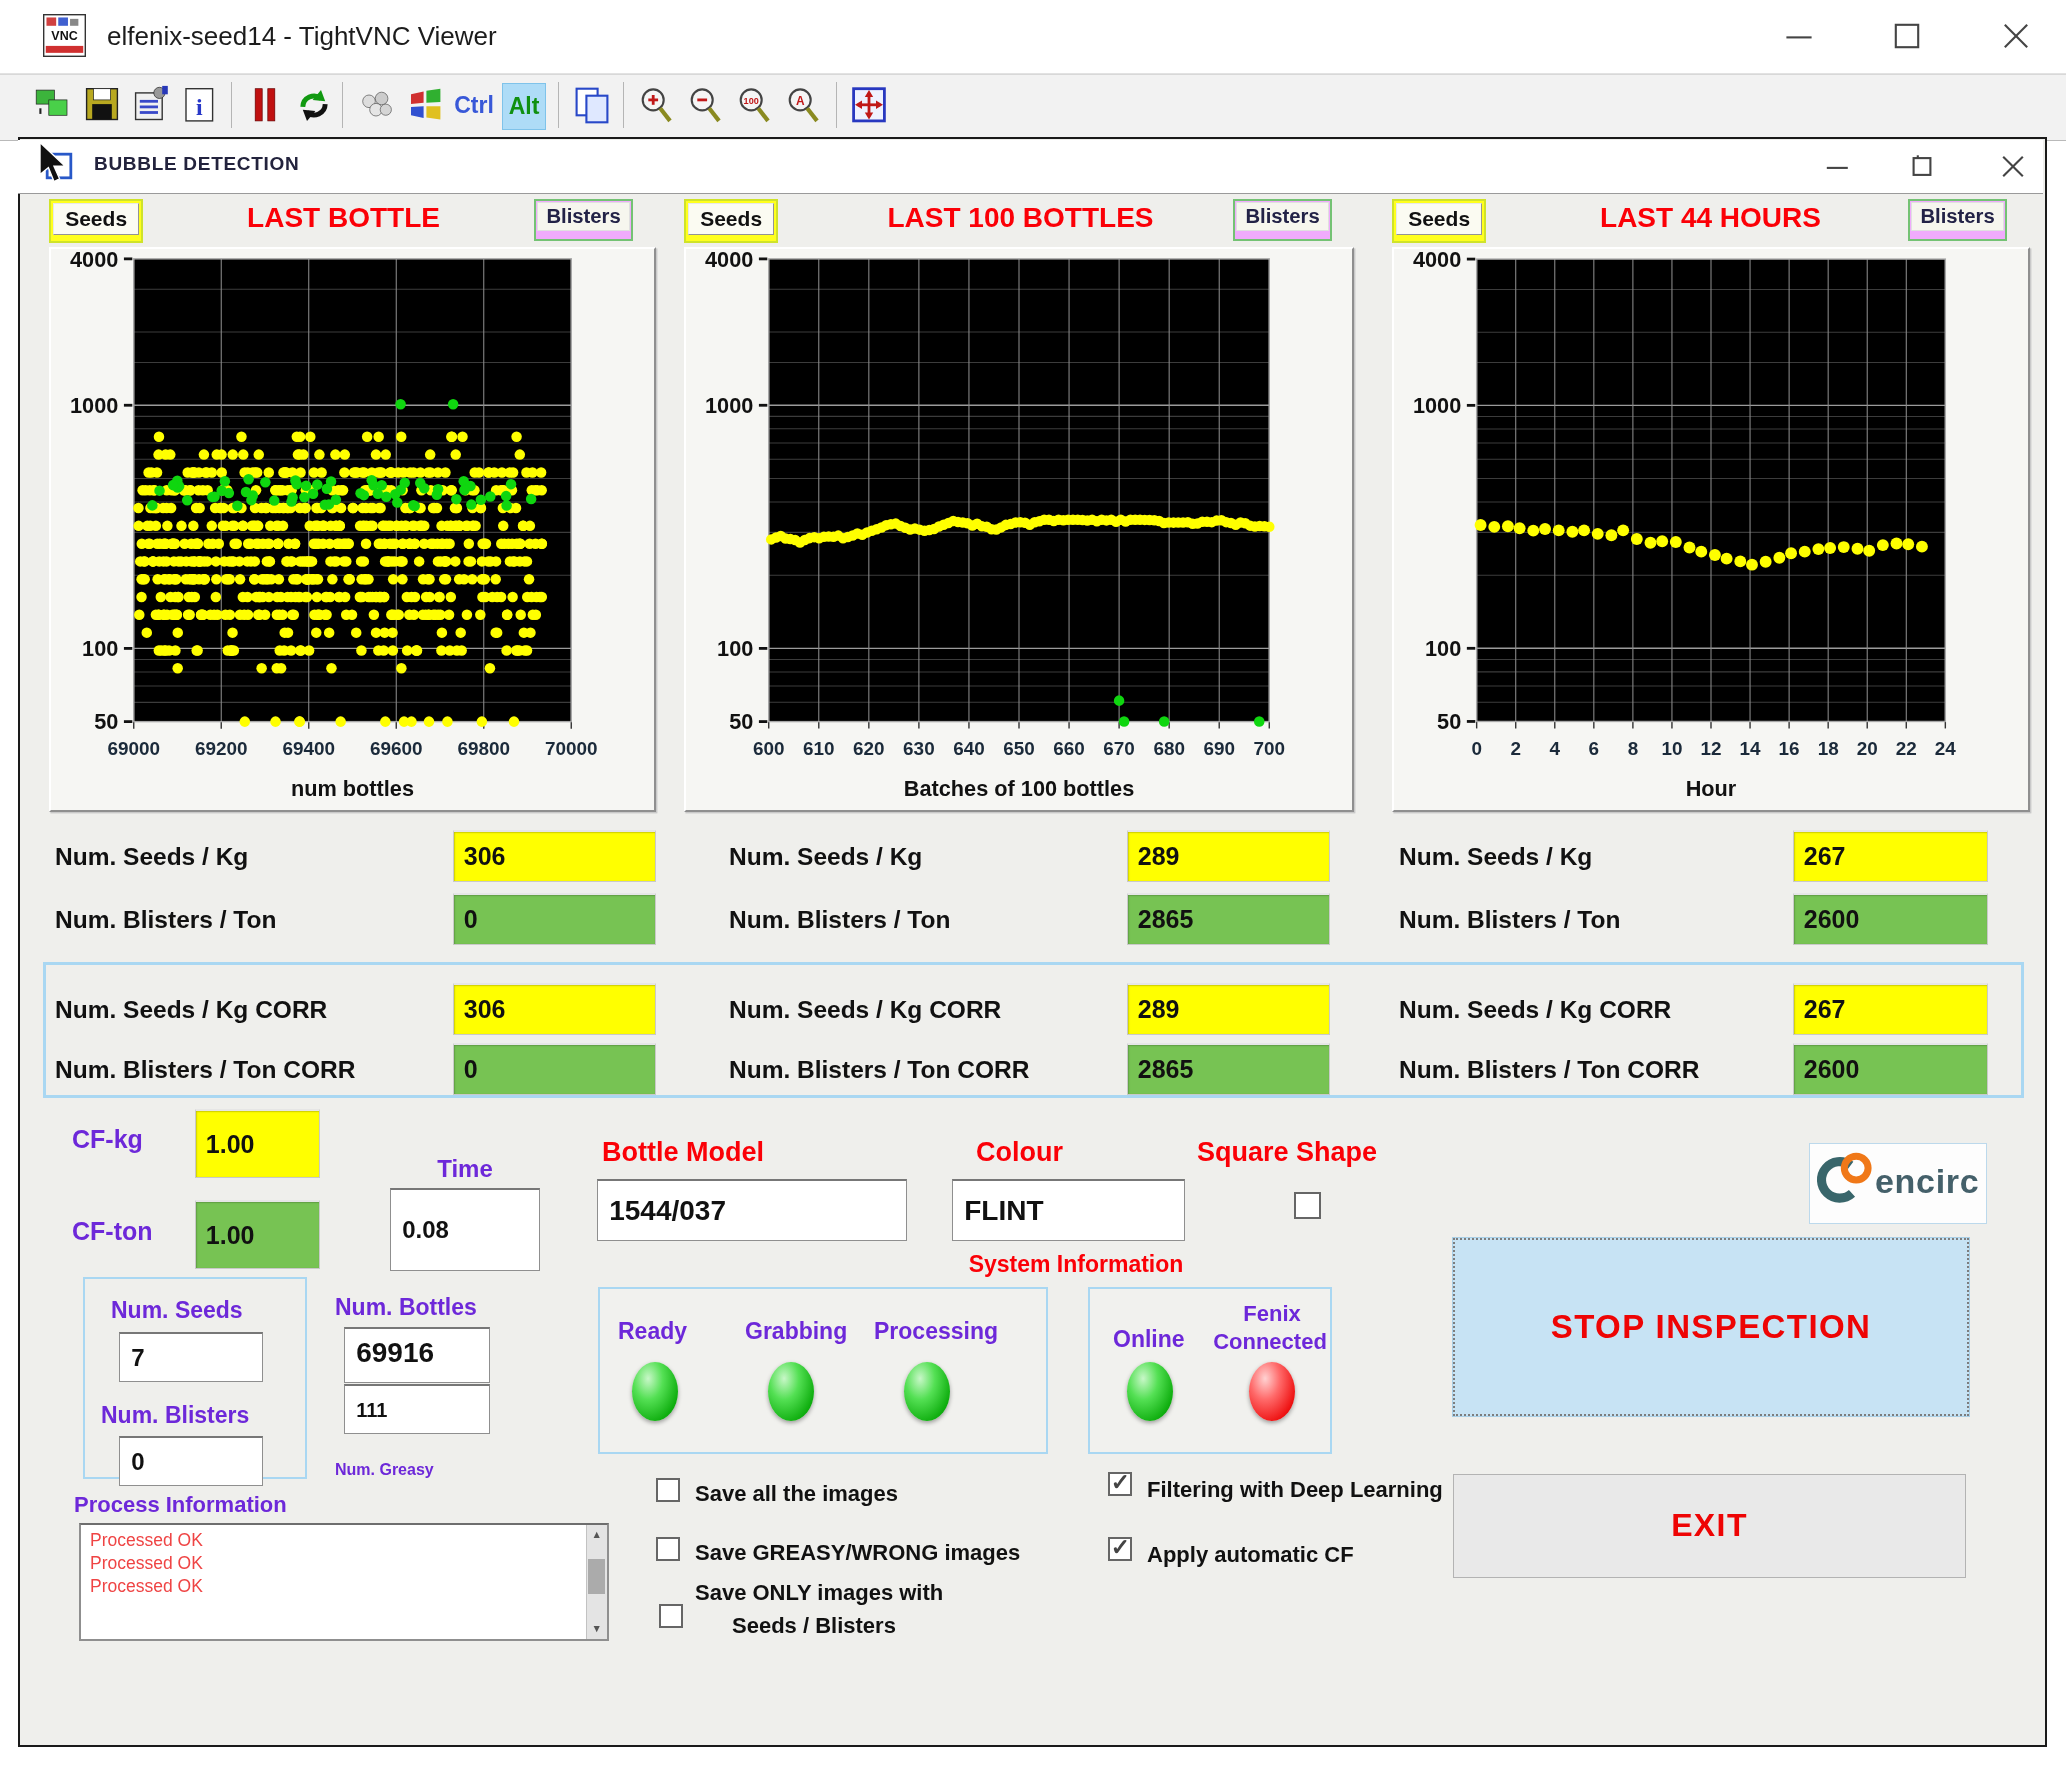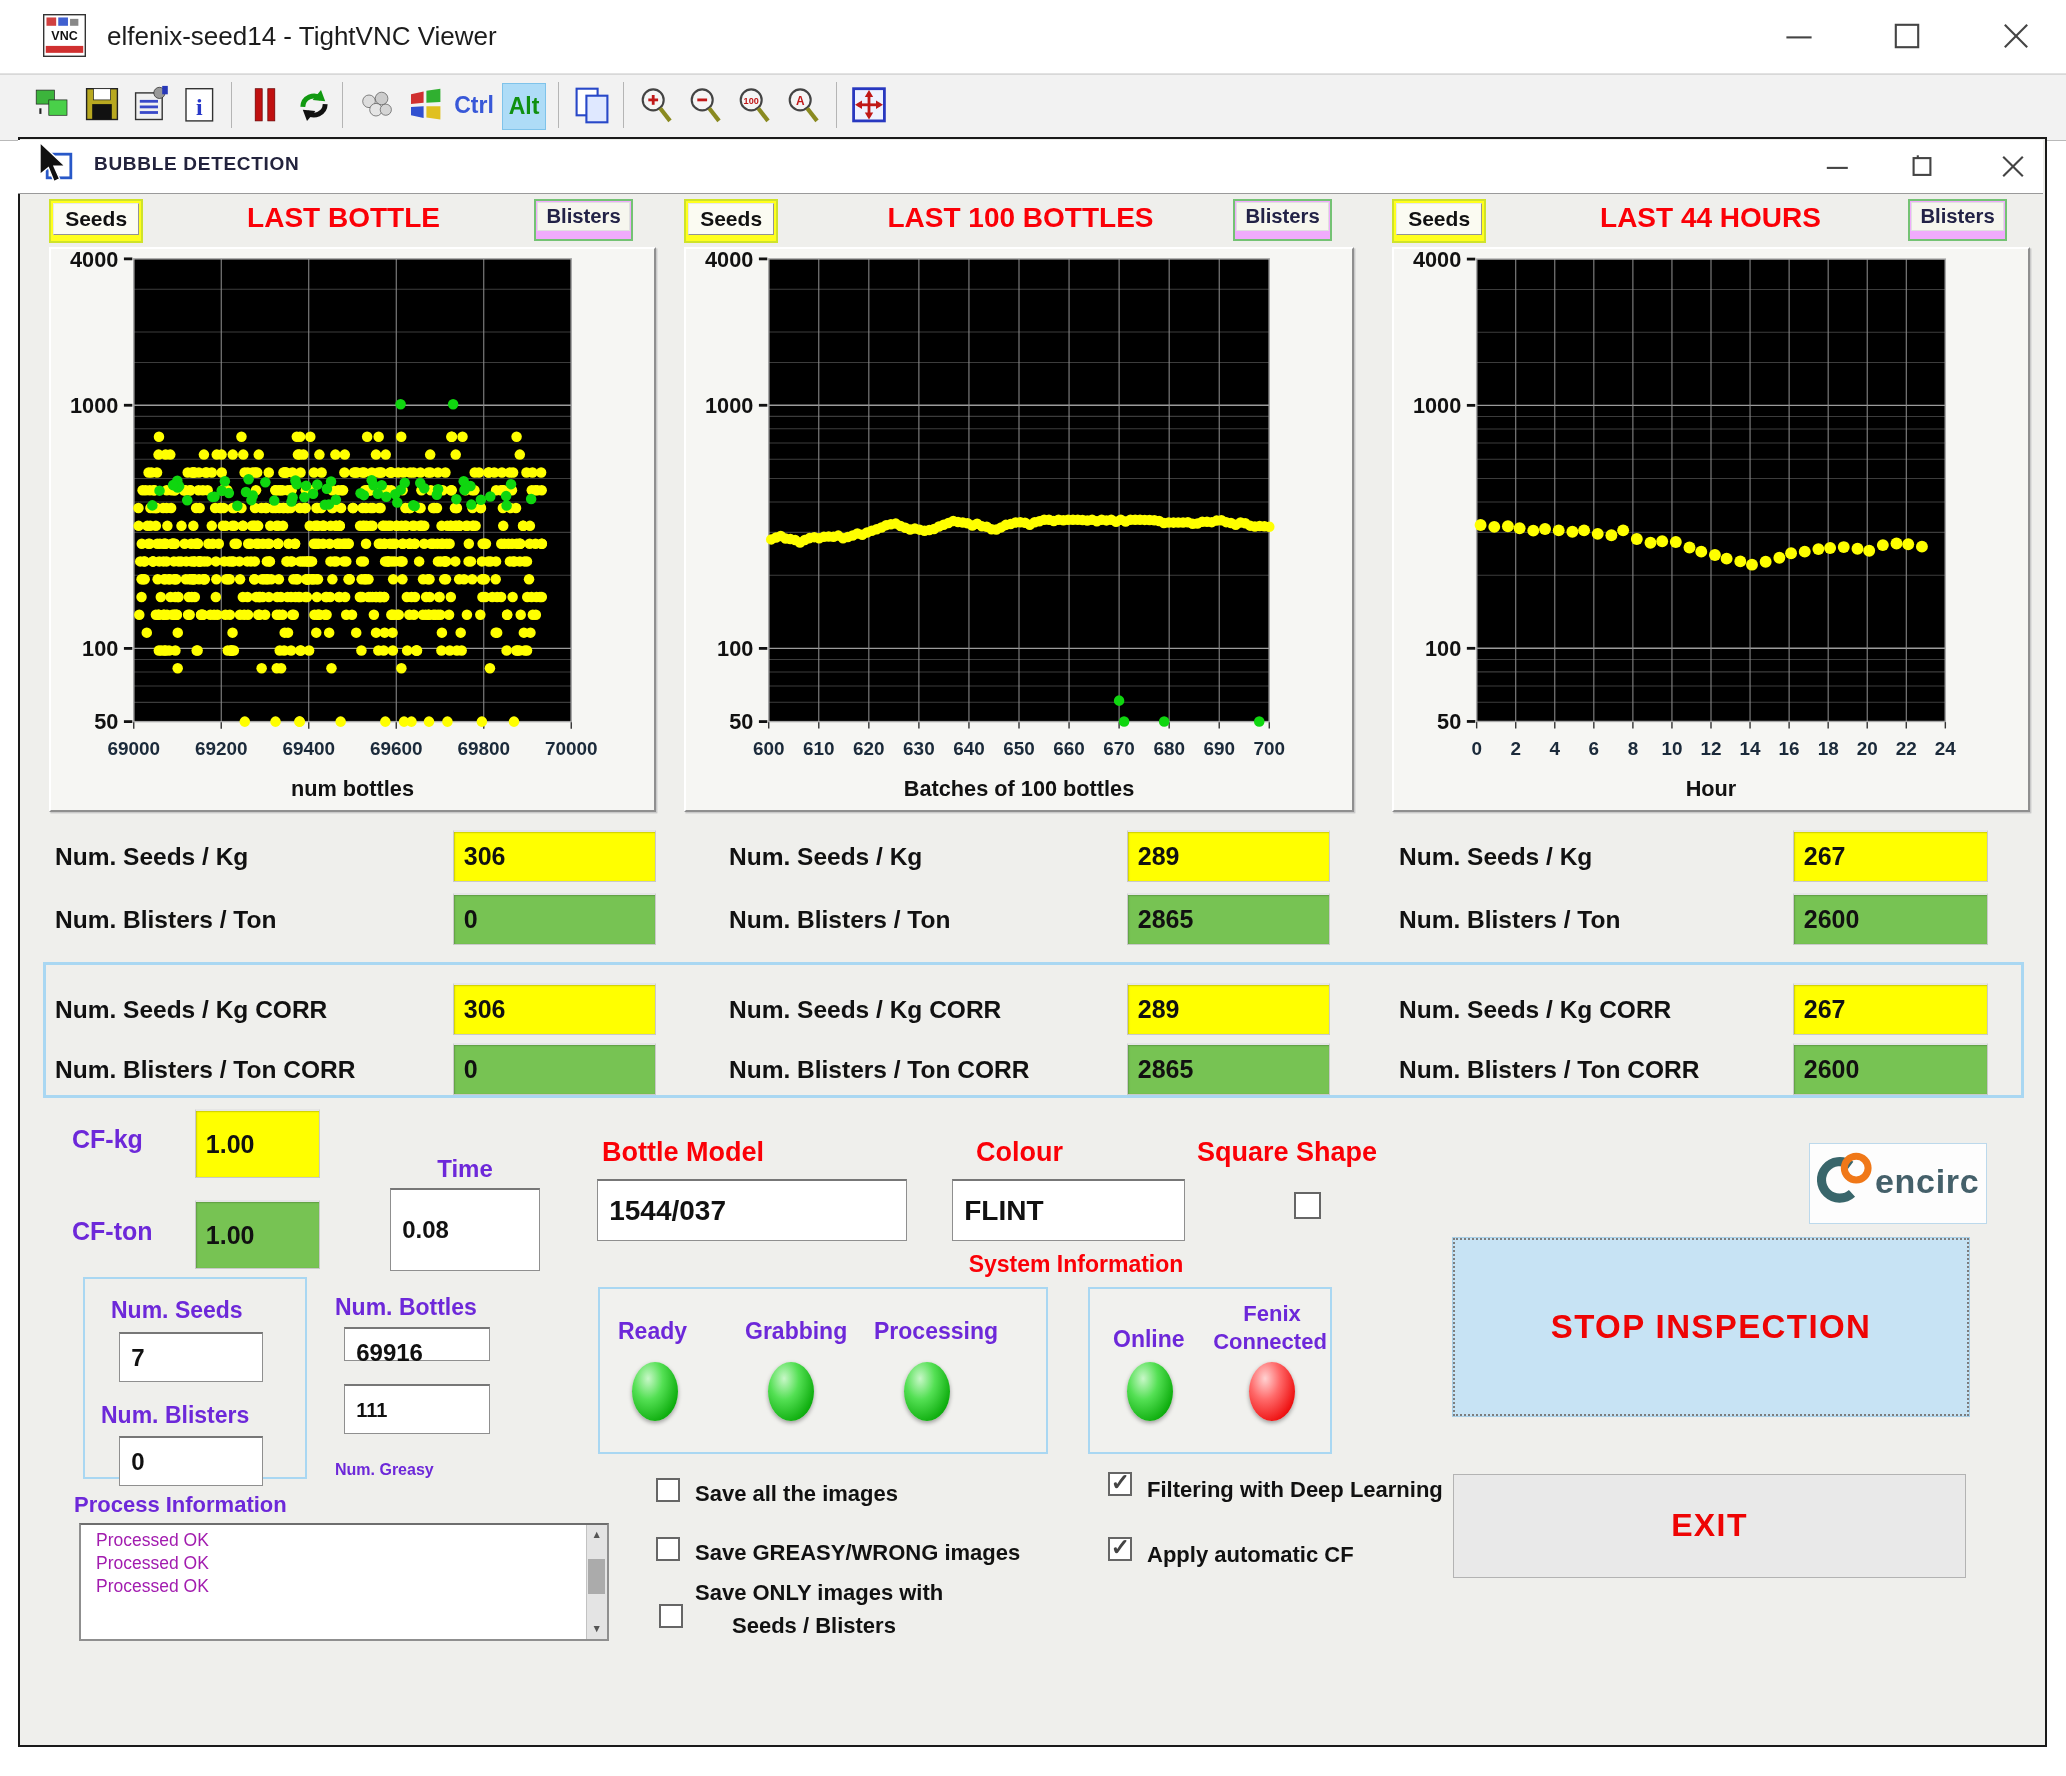--- a/index.html
+++ b/index.html
@@ -45,21 +45,21 @@
   .cb{position:absolute;width:24px;height:24px;background:#fff;border:2.1px solid #666;box-sizing:border-box;}
   .cb.checked::after{content:"✓";position:absolute;left:0.7px;top:-4.9px;font-size:23px;font-weight:bold;color:#444;}
   .cblabel{position:absolute;font-size:22px;font-weight:bold;color:#111;white-space:nowrap;}
   .led{position:absolute;width:46px;height:59px;border-radius:50%;}
   .led.green{background:radial-gradient(ellipse at 35% 28%,#c8f7c8 0%,#54e054 35%,#0fae0f 75%,#097809 100%);box-shadow:0 2.1px 4.2px rgba(0,0,0,.35);}
   .led.red{background:radial-gradient(ellipse at 35% 28%,#ffd2d2 0%,#ff6a6a 35%,#ee1212 75%,#9d0505 100%);box-shadow:0 2.1px 4.2px rgba(0,0,0,.35);}
   .logobox{position:absolute;background:#fdfdfd;border:1.4px solid #bcd9ec;box-sizing:border-box;}
   .stopbtn{position:absolute;left:1453px;top:1238px;width:516px;height:178px;background:#c7e3f4;border:2.1px dotted #7d7d7d;outline:1.4px solid #a9cfe6;box-sizing:border-box;color:#ee0404;font-size:33px;font-weight:bold;text-align:center;line-height:174px;letter-spacing:1.4px;}
   .exitbtn{position:absolute;left:1453px;top:1474px;width:513px;height:104px;background:#e9e9e9;border:1.4px solid #b3b3b3;box-sizing:border-box;color:#ee0404;font-size:32px;font-weight:bold;text-align:center;line-height:101px;letter-spacing:1.4px;}
   .procbox{position:absolute;left:79px;top:1523px;width:530px;height:118px;background:#ffffff;border:2.1px solid #8f8f8f;border-top:2.8px solid #6e6e6e;box-sizing:border-box;}
-  .procline{font-size:17.5px;color:#a21caf;line-height:23px;padding-left:15px;}
+  .procline{font-size:17.5px;color:#ef4444;line-height:23px;padding-left:9px;}
   .scrolltrack{position:absolute;right:0;top:0;width:21px;height:100%;background:#e4e4e4;border-left:1.4px solid #c2c2c2;box-sizing:border-box;}
   .scrollarrow{position:absolute;left:0;width:19.6px;height:19.6px;font-size:10.5px;color:#555;text-align:center;line-height:19.6px;}
   .scrollthumb{position:absolute;left:1.4px;top:34px;width:17px;height:35px;background:#ababab;}
   .glyph{stroke:#444;stroke-width:3;fill:none;}
 </style>
 </head>
 <body>
 
 <div id="root">
 
@@ -1478,21 +1478,21 @@
   <div class="blabel" style="left:1200px;top:1329px;width:140px;text-align:center;font-size:22px">Connected</div>
   <span class="led green" style="left:1127px;top:1362px"></span>
   <span class="led red" style="left:1249px;top:1362px"></span>
 
   <div class="bluebox" style="left:83px;top:1277px;width:224px;height:202px"></div>
   <div class="blabel" style="left:111px;top:1297px;font-size:23px">Num. Seeds</div>
   <div class="inputbox" style="left:119px;top:1332px;width:144px;height:50px;font-size:24px;line-height:48px">7</div>
   <div class="blabel" style="left:101px;top:1402px;font-size:23px">Num. Blisters</div>
   <div class="inputbox" style="left:119px;top:1436px;width:144px;height:50px;font-size:24px;line-height:48px">0</div>
   <div class="blabel" style="left:335px;top:1294px;font-size:23px">Num. Bottles</div>
-  <div class="inputbox" style="left:344px;top:1327px;width:146px;height:34px;font-size:24px;line-height:48px">69916</div>
+  <div class="inputbox" style="left:344px;top:1327px;width:146px;height:56px;font-size:28px;line-height:48px">69916</div>
   <div class="blabel" style="left:335px;top:1461px;font-size:16px">Num. Greasy</div>
   <div class="inputbox" style="left:344px;top:1384px;width:146px;height:50px;font-size:20px;line-height:48px">111</div>
 
   <div class="blabel" style="left:74px;top:1492px;font-size:22px">Process Information</div>
   <div class="procbox">
     <div style="padding-top:4.2px">
       <div class="procline">Processed OK</div>
       <div class="procline">Processed OK</div>
       <div class="procline">Processed OK</div>
     </div>

